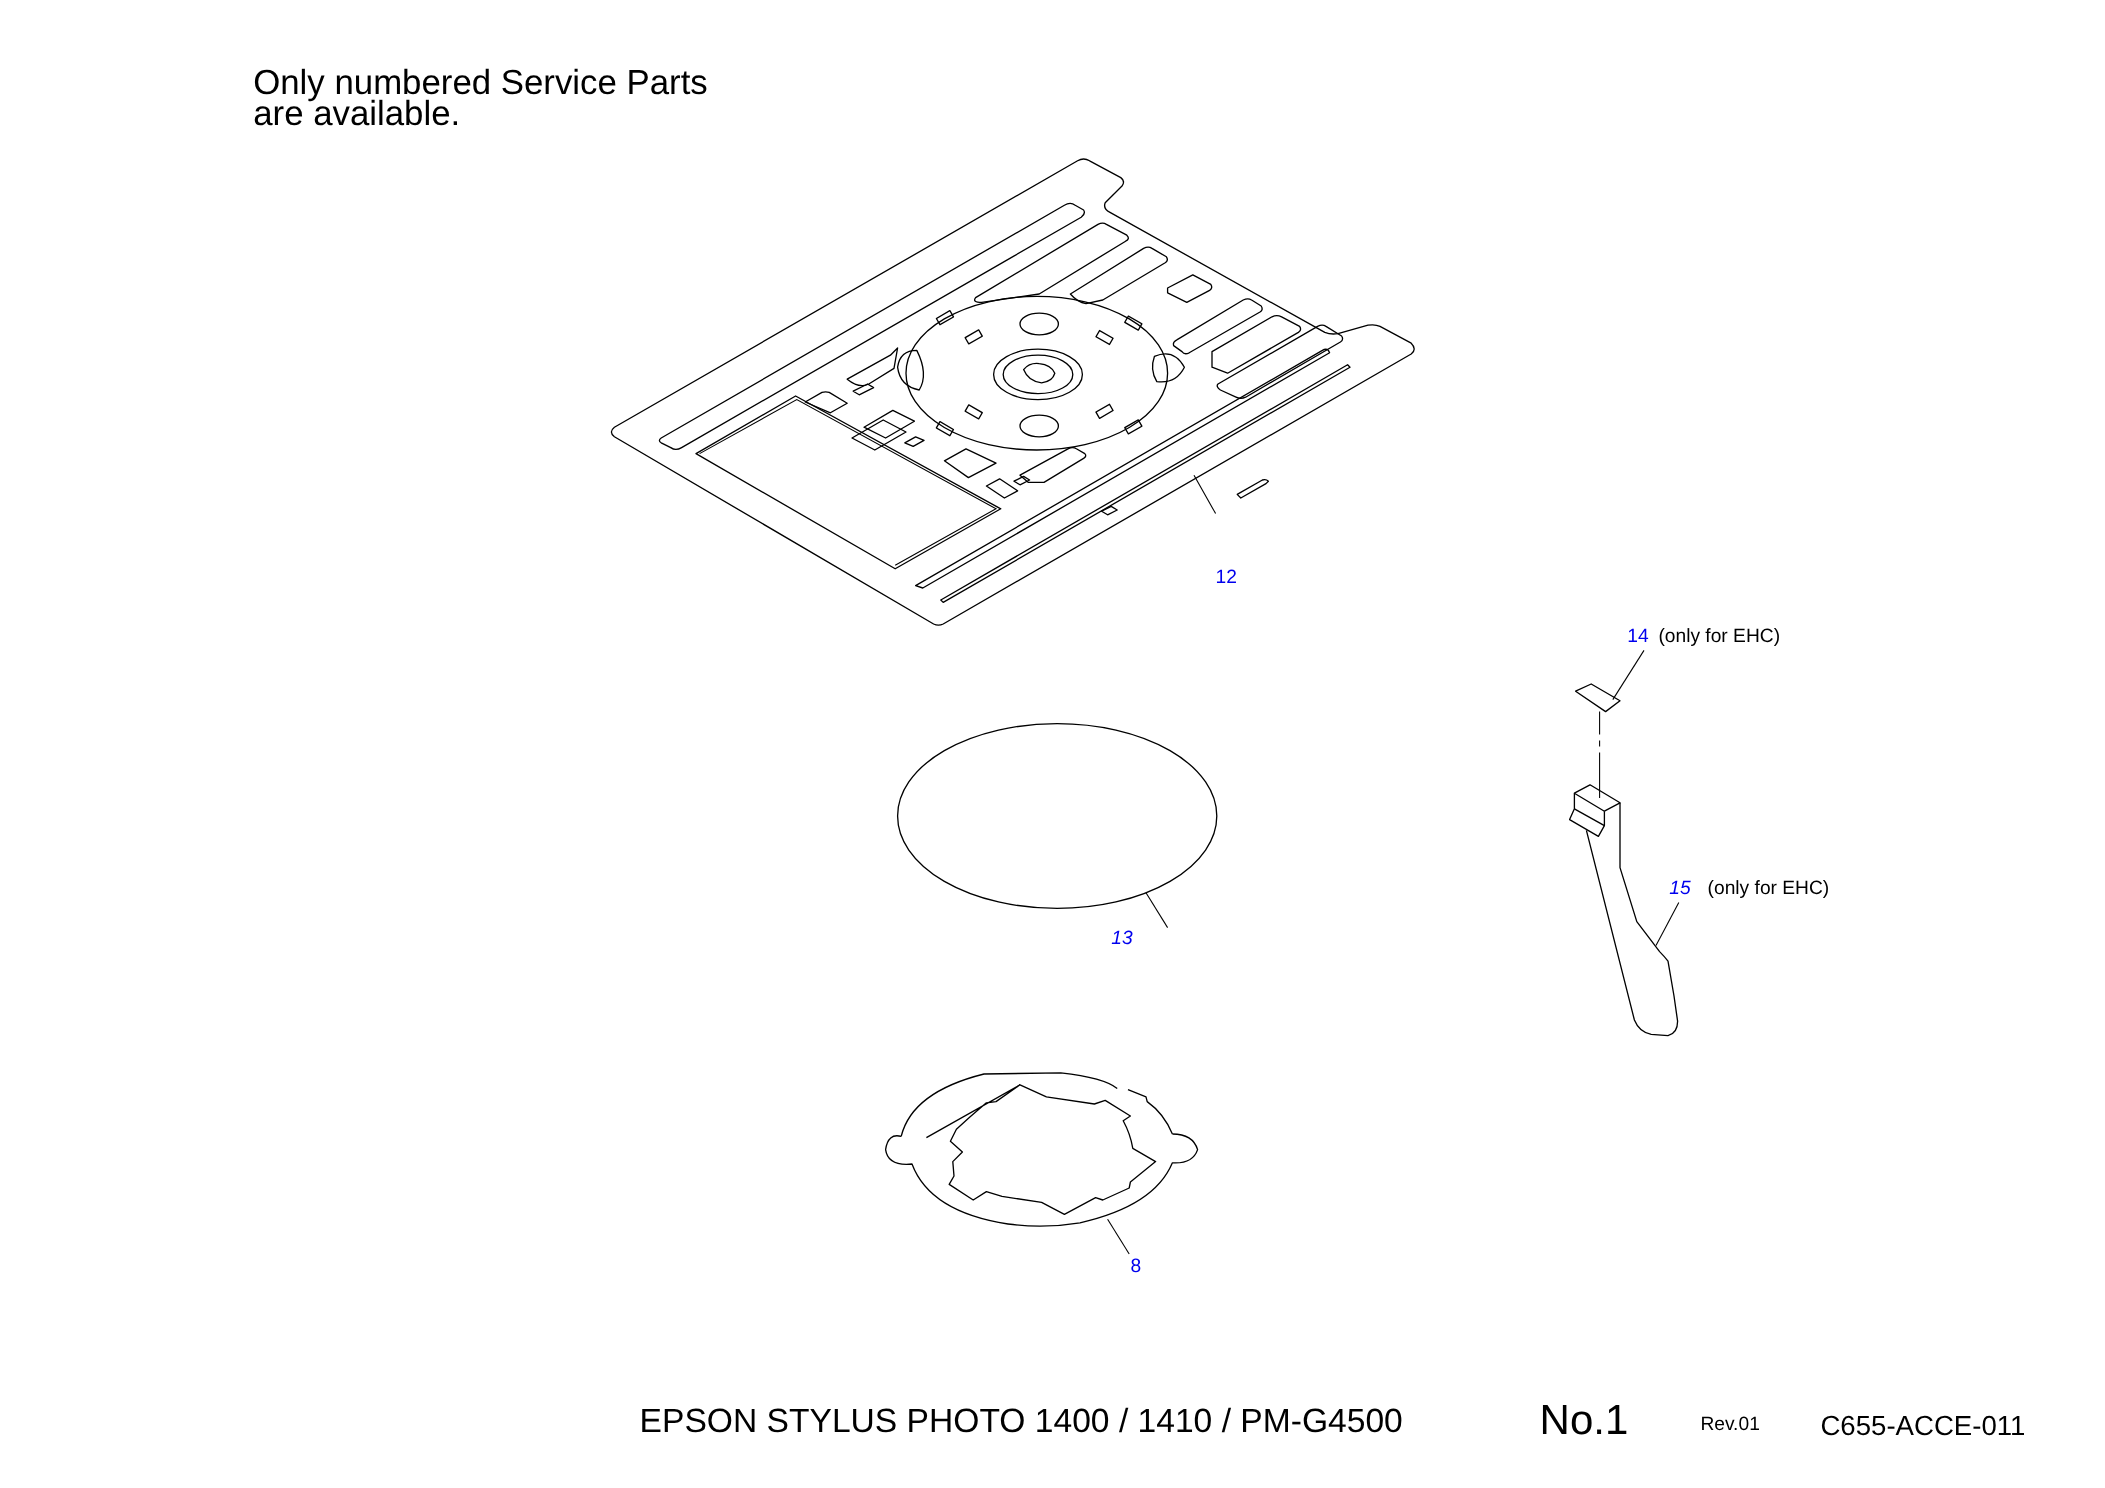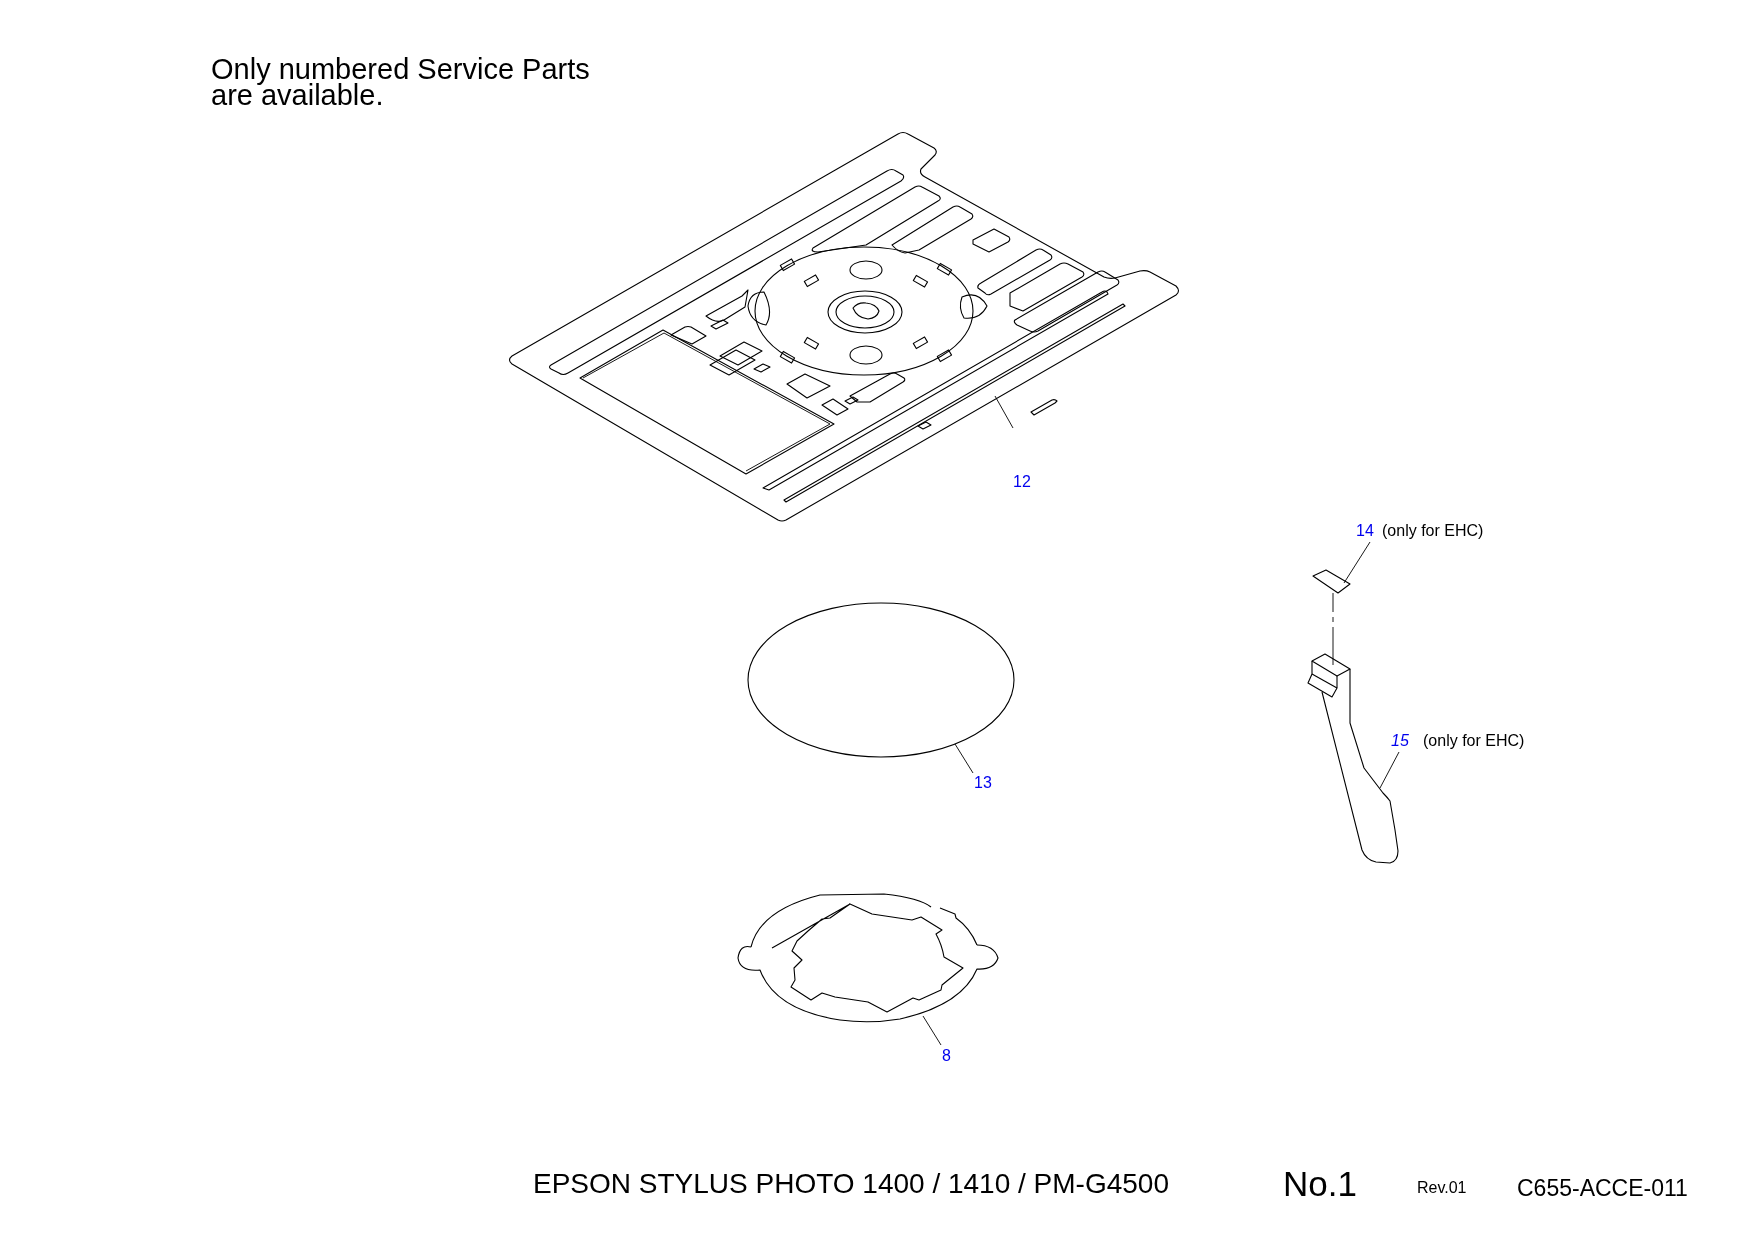--- a/index.html
+++ b/index.html
@@ -106,21 +106,21 @@
   <g>
     <path class="ln" d="M1312,661 L1325,654 L1350,669 L1337,676 Z"></path>
     <path class="ln" d="M1312,661 L1312,674 L1308,683 L1332,697 L1337,688 L1337,676"></path>
     <line class="ln" x1="1312" y1="674" x2="1337" y2="688"></line>
     <path class="ln" d="M1322,692 L1362,850 Q1366,860 1376,862 L1390,863 Q1398,861 1398,851 L1395,830 L1390,801 Q1387,797 1383,793 L1364,768 L1350,723 L1350,669"></path>
     <line class="thin" x1="1380" y1="788" x2="1399" y2="752"></line>
   </g>
 </svg>
 
 <div class="lbl" style="left:1013px; top:429px;margin-top:44px;">12</div>
-<div class="lbl" style="left:974px; top:774px;">13</div>
+<div class="lbl" style="left:926px; top:774px;font-style:italic;">13</div>
 <div class="lbl" style="left:942px; top:1047px;">8</div>
 <div class="lbl" style="left:1356px; top:522px;">14</div>
 <div class="cmt" style="left:1382px; top:522px;">(only for EHC)</div>
 <div class="lbl" style="left:1391px; top:732px;font-style:italic;">15</div>
 <div class="cmt" style="left:1423px; top:732px;">(only for EHC)</div>
 
 <div class="footer f-title">EPSON STYLUS PHOTO 1400 / 1410 / PM-G4500</div>
 <div class="footer f-no">No.1</div>
 <div class="footer f-rev">Rev.01</div>
 <div class="footer f-code">C655-ACCE-011</div>

